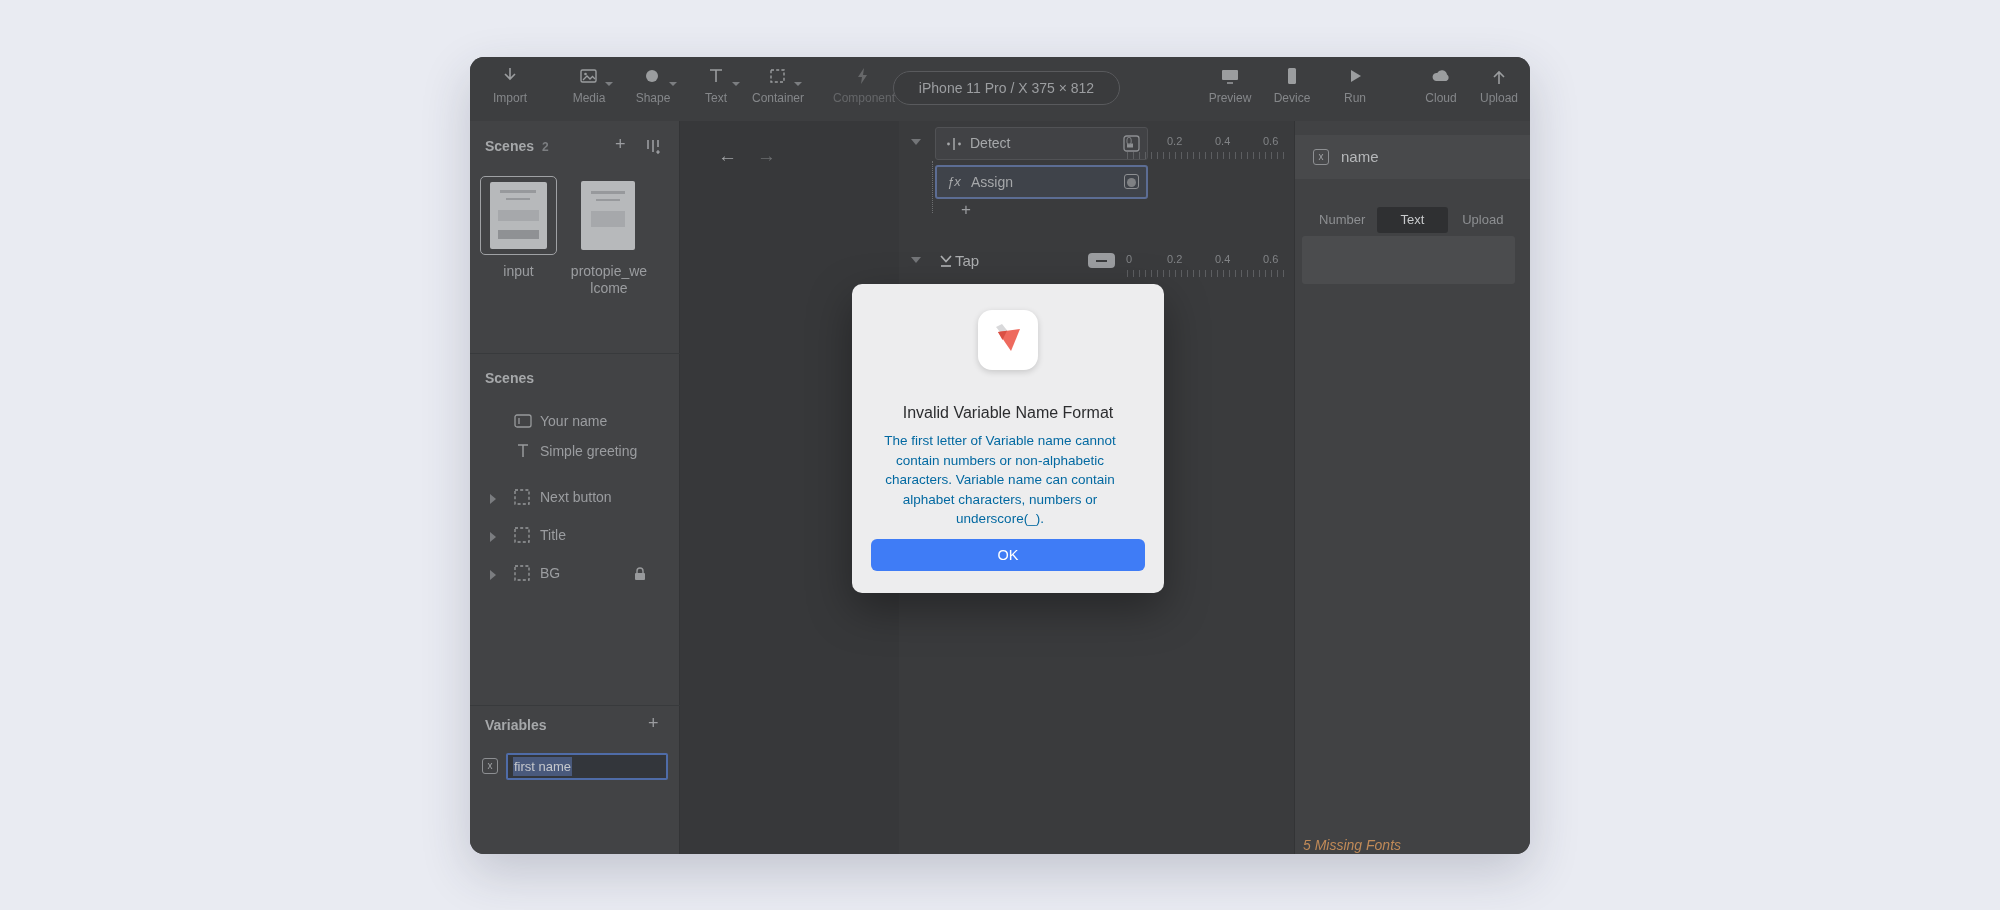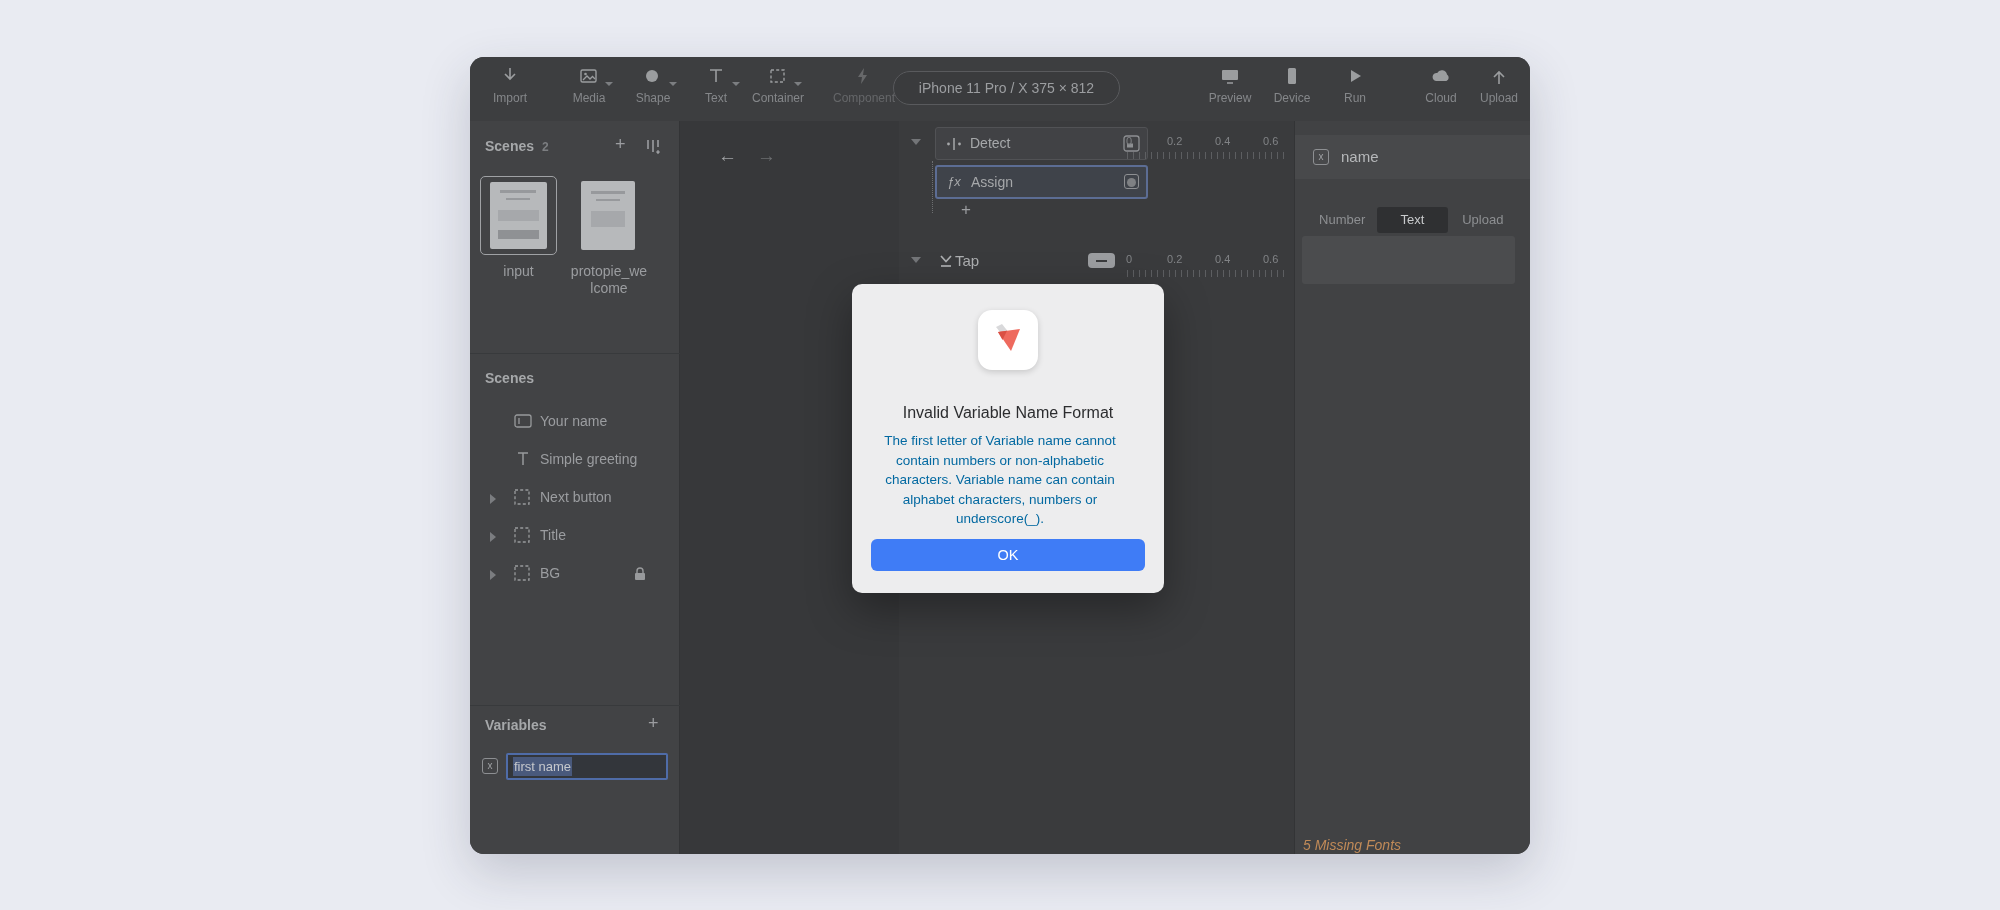--- a/index.html
+++ b/index.html
@@ -233,21 +233,21 @@
       <span class="panel-title abs" style="left:15px; top:249px">Scenes</span>
 
       <div class="layer-row" style="top:282px">
         <svg class="layer-icon" width="18" height="16" viewBox="0 0 18 16">
             <rect x="1" y="2" width="16" height="12" rx="2" stroke="#989a9c" stroke-width="1.3" fill="none"></rect>
             <line x1="5" y1="5" x2="5" y2="11" stroke="#989a9c" stroke-width="1.3"></line>
           </svg>
         <span class="layer-label">Your name</span>
       </div>
 
-      <div class="layer-row" style="top:320px">
+      <div class="layer-row" style="top:312px">
         <svg class="layer-icon" width="18" height="16" viewBox="0 0 18 16">
             <path d="M4 2h10M9 2v12" stroke="#989a9c" stroke-width="1.5" fill="none"></path>
           </svg>
         <span class="layer-label">Simple greeting</span>
       </div>
 
       <div class="layer-row" style="top:358px">
         <span class="tri-right"></span>
         <svg class="layer-icon" width="16" height="16" viewBox="0 0 16 16">
             <rect x="1" y="1" width="14" height="14" stroke="#989a9c" stroke-width="1.3" stroke-dasharray="3 2.2" fill="none"></rect>

